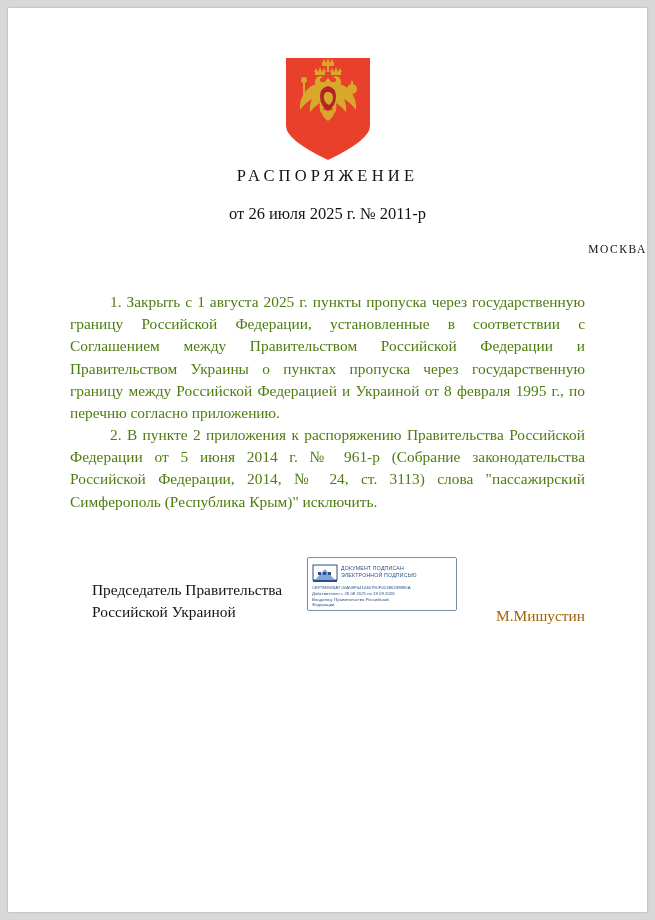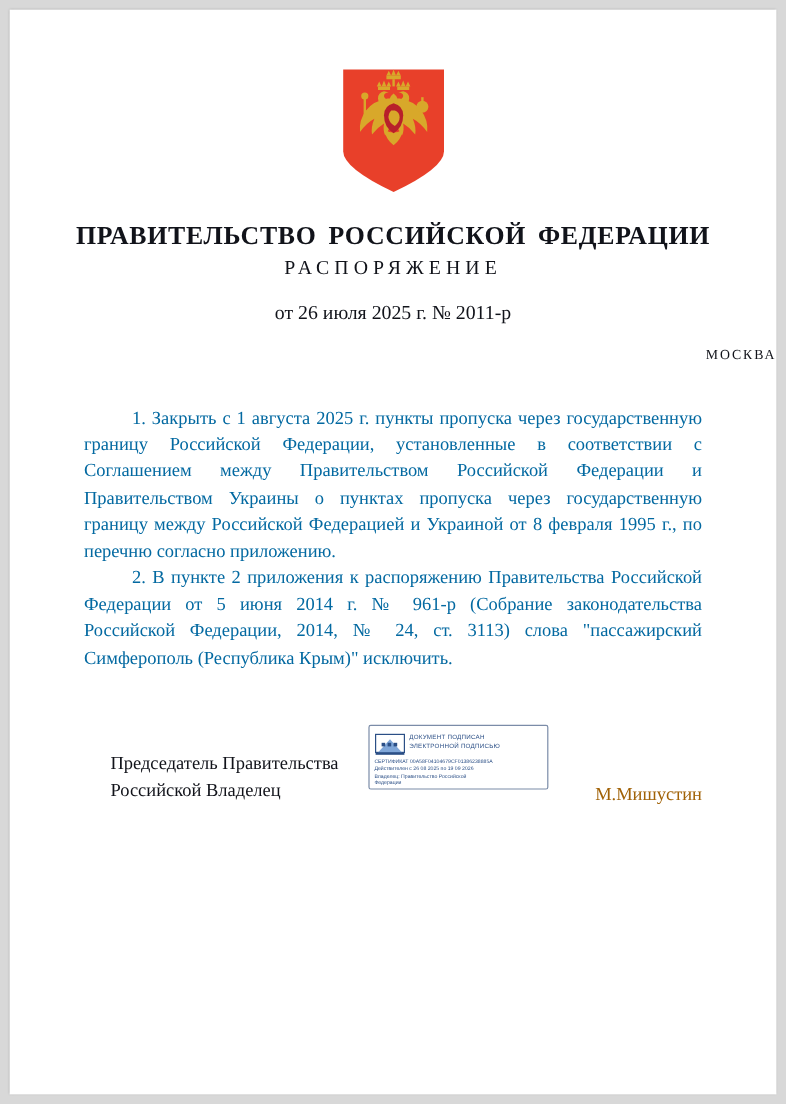--- a/index.html
+++ b/index.html
@@ -70,21 +70,21 @@
     text-align: right;
     font-size: 11.5px;
     letter-spacing: 1.6px;
     color: #11131a;
   }
 
   .body-text {
     margin: 36px 62px 0 62px;
     font-size: 15.4px;
     line-height: 1.44;
-    color: #0369a1;
+    color: #4d7c0f;
     text-align: justify;
   }
   .body-text p {
     margin: 0;
     text-indent: 40px;
     text-align: justify;
     text-justify: inter-word;
   }
   .body-text p + p { margin-top: 0; }
 
@@ -183,34 +183,33 @@
         </g>
 
         <g>
           <path d="M46 30 q-8 2 -8 10 q0 10 8 15 q8 -5 8 -15 q0 -8 -8 -10z" fill="#b8202a"></path>
           <path d="M44 36 q-3 3 -2 7 q1 4 5 6 q4 -3 4 -7 q0 -5 -4 -6z" fill="#d8a82a"></path>
         </g>
       </svg>
     </div>
   </div>
 
-  <div class="doc-title">ПРАВИТЕЛЬСТВО РОССИЙСКОЙ ФЕДЕРАЦИИ</div>
   <div class="doc-subtitle">РАСПОРЯЖЕНИЕ</div>
   <div class="doc-date">от 26 июля 2025 г. № 2011-р</div>
   <div class="doc-city">МОСКВА</div>
 
   <div class="body-text">
     <p>1. Закрыть с 1 августа 2025 г. пункты пропуска через государственную границу Российской Федерации, установленные в соответствии с Соглашением между Правительством Российской Федерации и Правительством Украины о пунктах пропуска через государственную границу между Российской Федерацией и Украиной от 8 февраля 1995 г., по перечню согласно приложению.</p>
     <p>2. В пункте 2 приложения к распоряжению Правительства Российской Федерации от 5 июня 2014 г. № 961-р (Собрание законодательства Российской Федерации, 2014, № 24, ст. 3113) слова "пассажирский Симферополь (Республика Крым)" исключить.</p>
   </div>
 
   <div class="sign-block">
     <div class="sign-left">
       <div>Председатель Правительства</div>
-      <div>Российской Владелец</div>
+      <div>Российской Украиной</div>
     </div>
 
     <div class="sign-stamp">
       <div class="stamp-head">
         <span class="stamp-icon">
           <svg viewBox="0 0 26 22" width="26" height="22" aria-hidden="true">
             <rect x="1" y="4" width="24" height="15" fill="none" stroke="#2b4f86" stroke-width="1"></rect>
             <path d="M3 19 L13 8 L23 19 Z" fill="#7fa6d8"></path>
             <rect x="6" y="11" width="3" height="3" fill="#2b4f86"></rect>
             <rect x="11" y="11" width="3" height="3" fill="#2b4f86"></rect>

